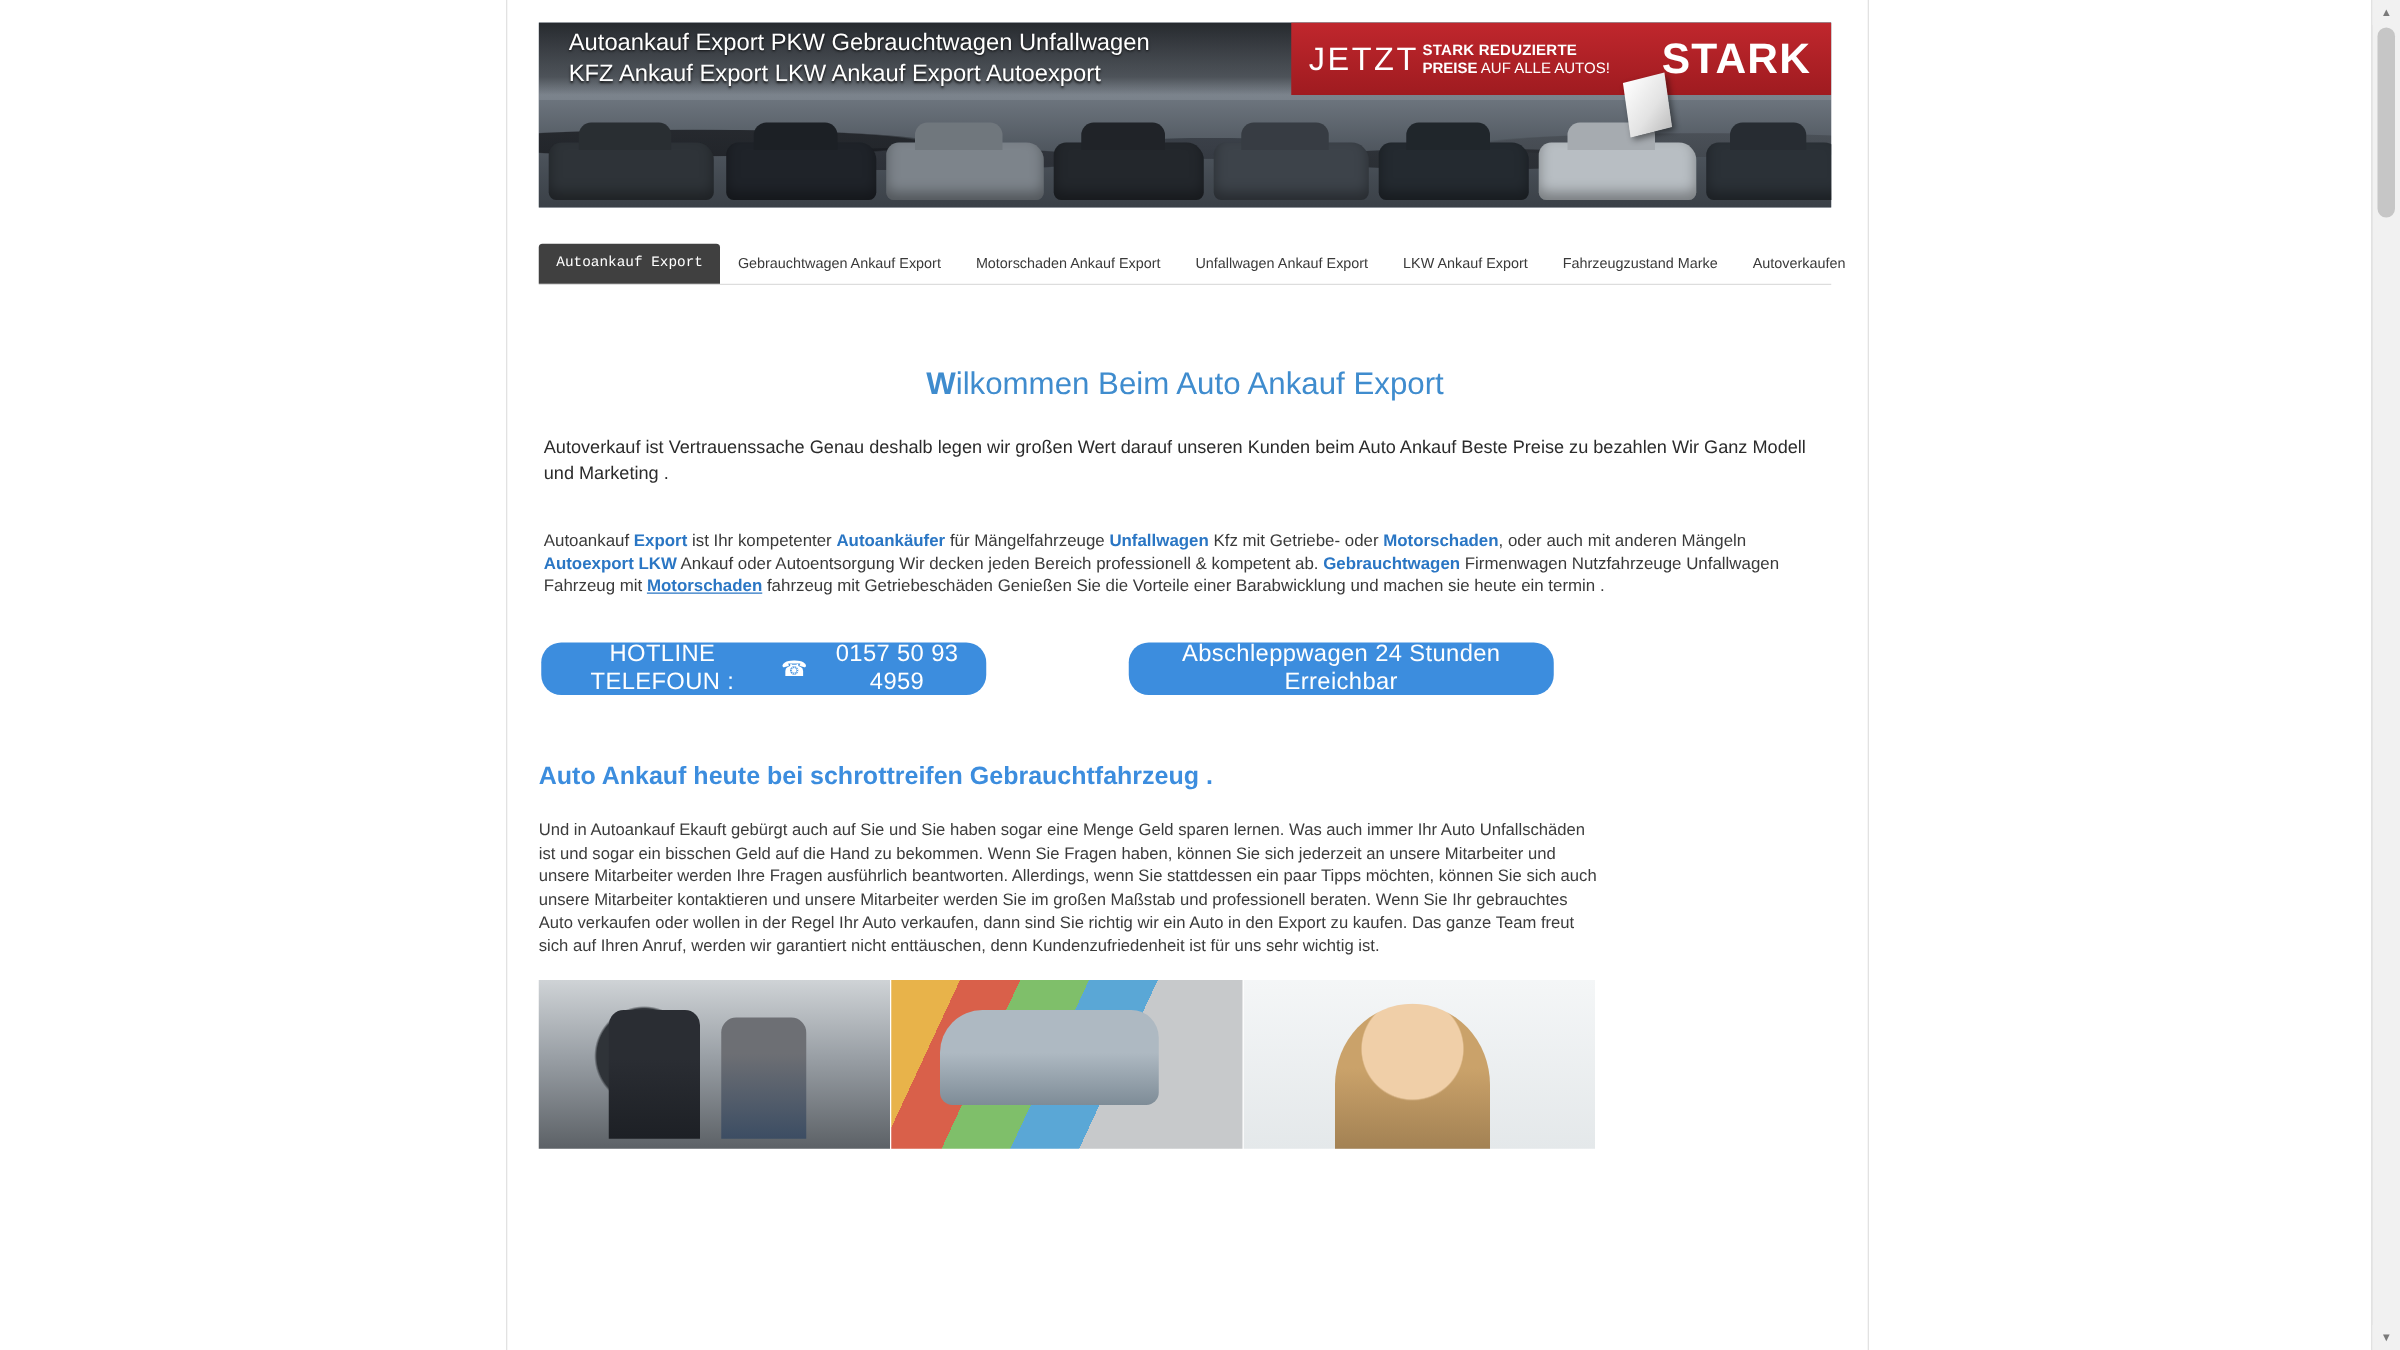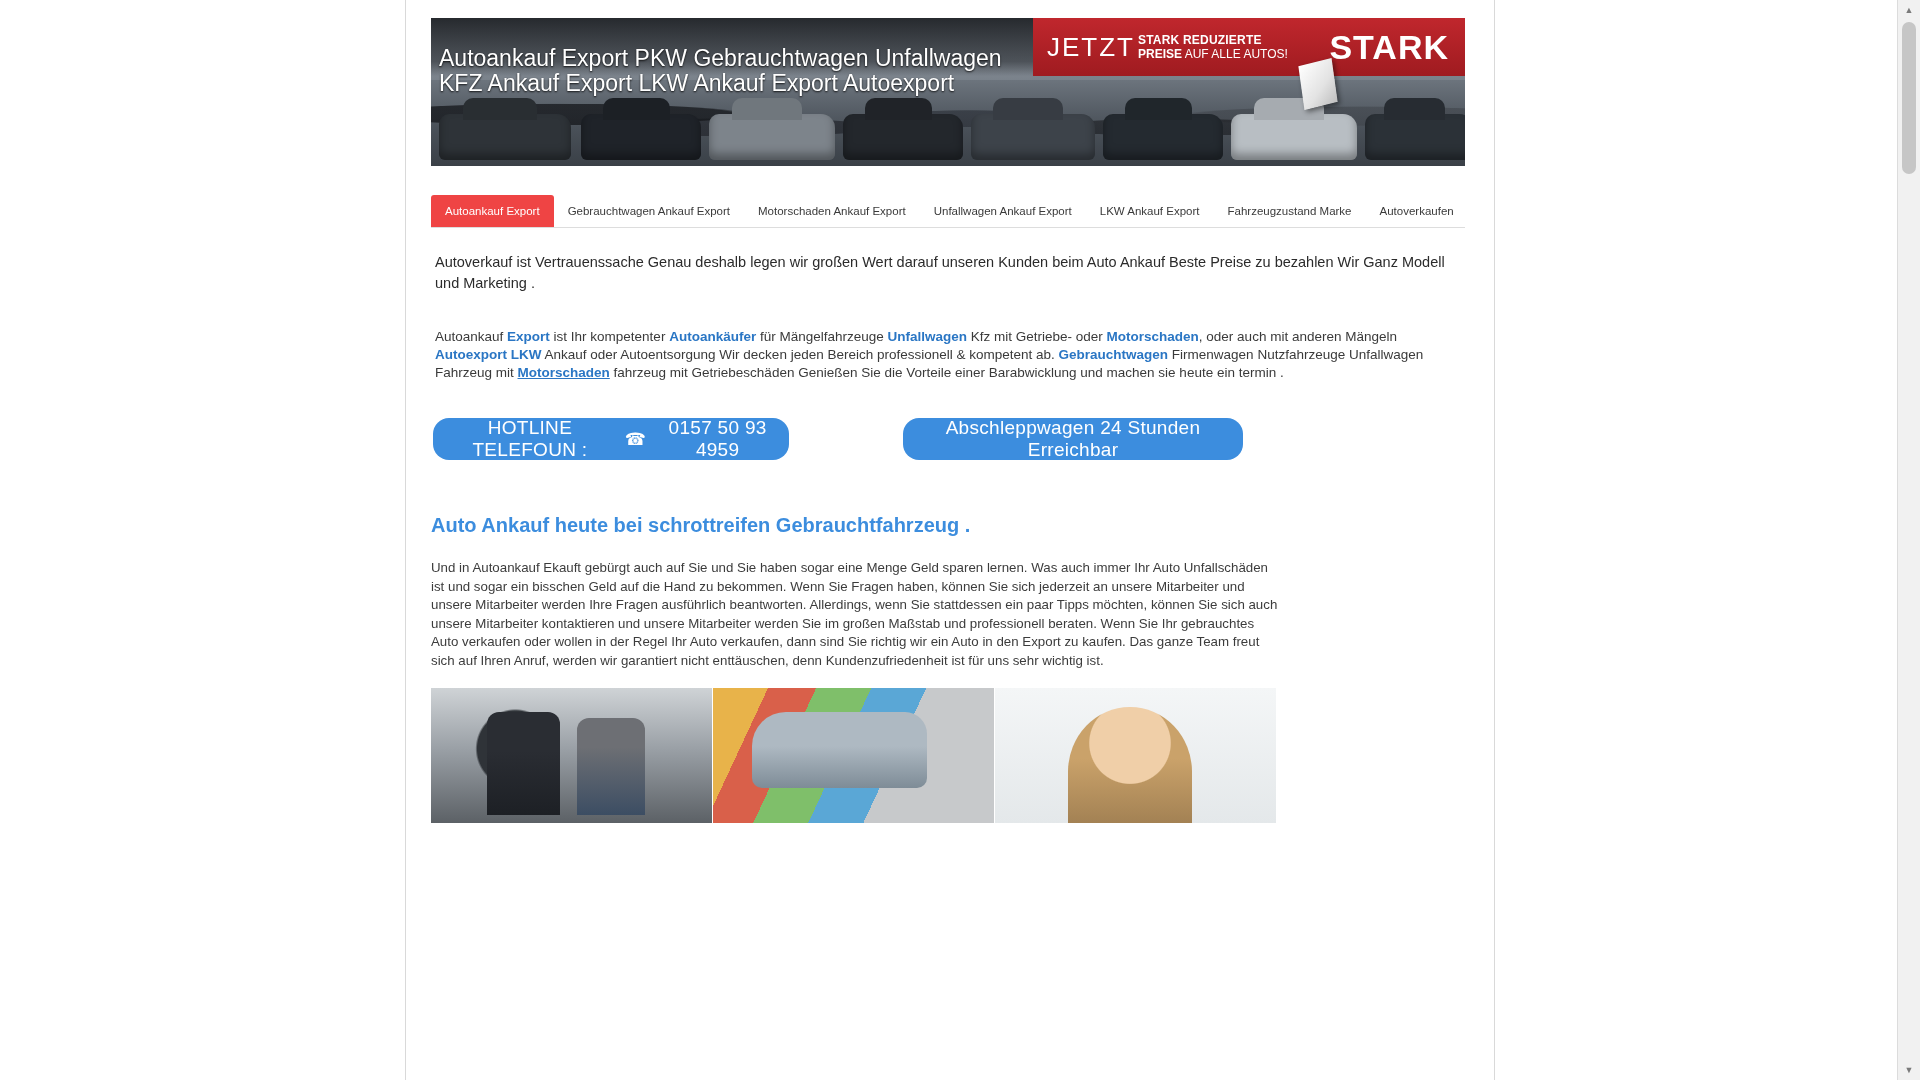--- a/index.html
+++ b/index.html
@@ -132,28 +132,27 @@
   }
   .hero-title-shade {
     position: absolute;
     left: 0; top: 0;
     width: 100%;
     height: 58px;
     background: linear-gradient(180deg, rgba(15,18,22,.82) 0%, rgba(15,18,22,.45) 75%, rgba(15,18,22,0) 100%);
   }
   .hero-title {
     position: absolute;
-    left: 8px;
+    left: 24px;
     top: 4px;
     width: 640px;
     color: #ffffff;
-    font-size: 23px;
+    font-size: 19px;
     line-height: 25px;
     text-shadow: 0 1px 2px rgba(0,0,0,.85);
-    margin-top: 24px;
   }
   .hero-sale-panel {
     position: absolute;
     right: 0;
     top: 0;
     width: 432px;
     height: 58px;
     background: linear-gradient(180deg, #c0272d 0%, #9f1b20 100%);
     display: flex;
     align-items: center;
@@ -203,23 +202,24 @@
   }
   .nav-item {
     font-size: 11.5px;
     color: #3a3a3a;
     padding: 9px 14px;
     line-height: 14px;
     cursor: pointer;
     white-space: nowrap;
   }
   .nav-item.active {
-    background: #ef4444;
+    background: #404040;
     color: #ffffff;
     border-radius: 3px 3px 0 0;
+    font-family: Liberation Mono, monospace;
   }
 
   
   .content {
     margin: 0 25px;
     width: 1034px;
   }
   h1.welcome {
     text-align: center;
     color: #3f8cce;
@@ -389,20 +389,23 @@
       <div class="nav-item">Gebrauchtwagen Ankauf Export</div>
       <div class="nav-item">Motorschaden Ankauf Export</div>
       <div class="nav-item">Unfallwagen Ankauf Export</div>
       <div class="nav-item">LKW Ankauf Export</div>
       <div class="nav-item">Fahrzeugzustand Marke</div>
       <div class="nav-item">Autoverkaufen</div>
     </div>
 
     <div class="content">
 
+      <h1 class="welcome">
+        <span class="cap">W</span><span>ilkommen Beim Auto Ankauf Export</span>
+      </h1>
 
       <p class="intro">Autoverkauf ist Vertrauenssache  Genau deshalb legen wir großen Wert darauf unseren Kunden beim Auto Ankauf Beste Preise zu bezahlen Wir Ganz Modell und Marketing .</p>
 
       <p class="body-para">
         <span>Autoankauf </span><b>Export</b><span> ist Ihr kompetenter </span><b>Autoankäufer</b><span> für Mängelfahrzeuge </span><b>Unfallwagen</b><span> Kfz mit Getriebe- oder </span><b>Motorschaden</b><span>, oder auch mit anderen Mängeln </span><b>Autoexport LKW</b><span> Ankauf oder Autoentsorgung Wir decken jeden Bereich professionell &amp; kompetent ab. </span><b>Gebrauchtwagen</b><span> Firmenwagen Nutzfahrzeuge Unfallwagen Fahrzeug mit </span><span class="ul">Motorschaden</span><span> fahrzeug mit Getriebeschäden Genießen Sie die Vorteile einer Barabwicklung und machen sie heute ein termin .</span>
       </p>
 
       <div class="cta-row">
         <button class="cta hotline">
           <span>HOTLINE TELEFOUN  :</span>

